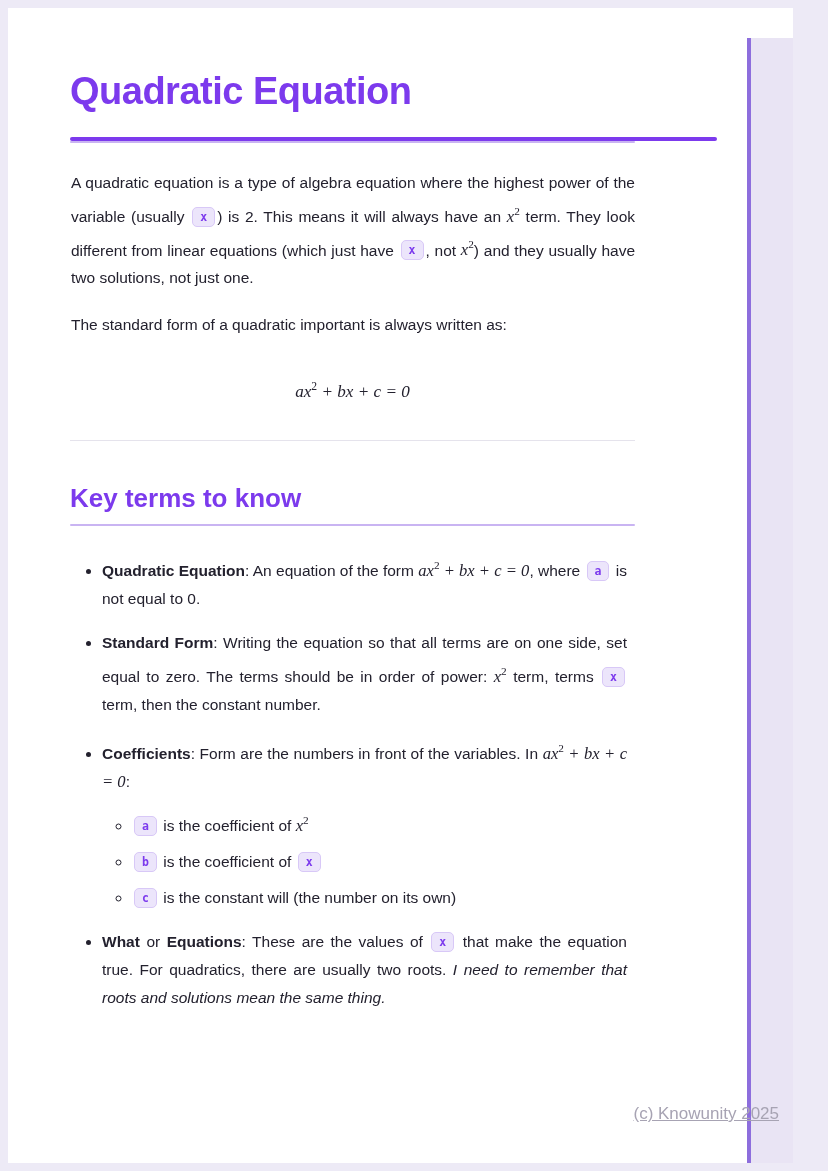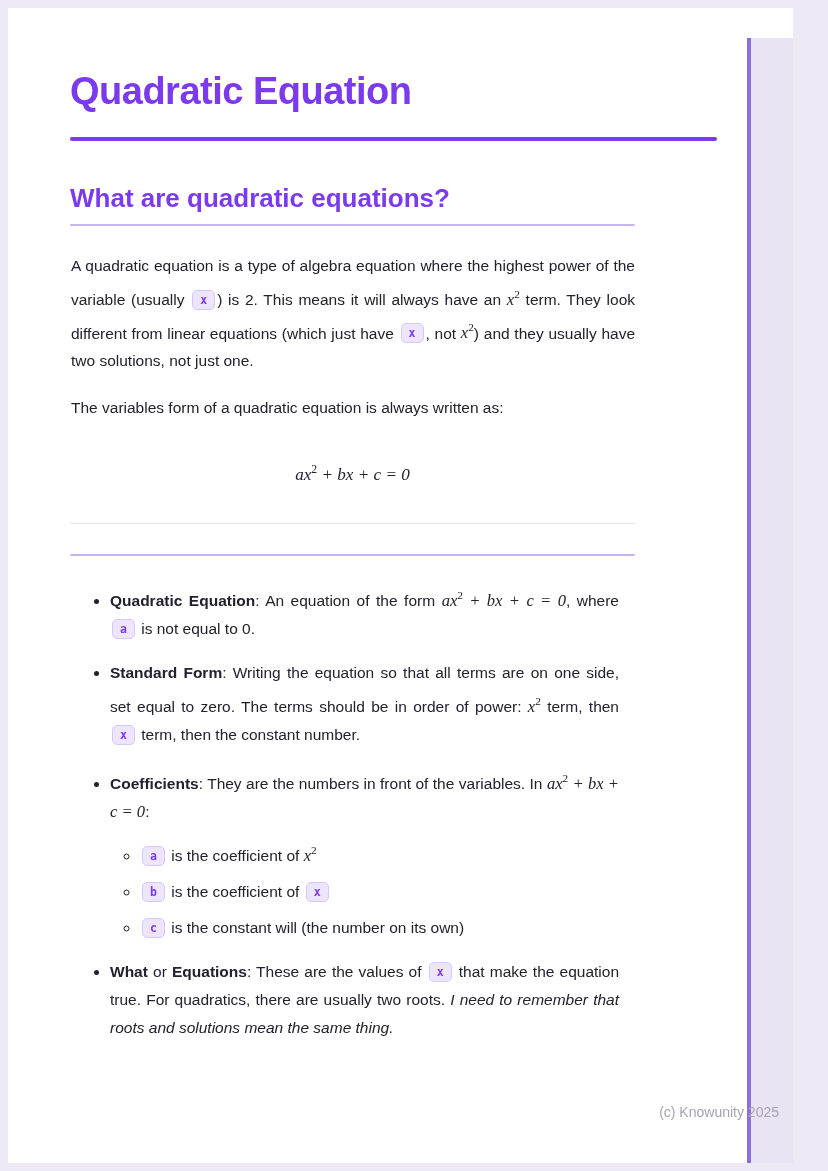--- a/index.html
+++ b/index.html
@@ -62,21 +62,21 @@
     text-align: center;
     margin: 34px 0 34px 0;
     font-size: 16px;
   }
   hr {
     border: none;
     border-top: 1px solid #e5e3ec;
     margin: 30px 0;
   }
   ul.terms {
-    margin: 16px; padding-left: 24px;
+    margin: 8px; padding-left: 24px;
     list-style: disc;
   }
   ul.terms > li {
     font-size: 15.5px;
     line-height: 28px;
     margin-bottom: 16px;
   }
   ul.sub {
     list-style: circle;
     padding-left: 30px;
@@ -103,63 +103,64 @@
     font-family: "DejaVu Sans Mono", monospace;
     font-weight: bold;
     font-size: 11.5px;
     line-height: 16px;
     text-align: center;
     vertical-align: 1px;
   }
   .watermark {
     position: absolute;
     top: 1096px; right: 14px;
-    font-size: 14px;
+    font-size: 17px;
     color: #a7a3b3;
     z-index: 2;
     white-space: nowrap;
+    text-decoration: underline;
   }
 </style>
 </head>
 <body>
 
 <div class="page">
 
   <div class="right-rail"></div>
 
   <div class="watermark">(c) Knowunity 2025</div>
 
   <div class="content">
 
     <h1>Quadratic Equation</h1>
     <div class="title-rule"></div>
 
     <section>
-      <h2>What are quadratic equations?</h2>
       <div class="h2-rule"></div>
 
       <p class="jp"><span class="">A quadratic equation is a type of algebra equation where the highest power of the variable (usually </span><span class="badge">x</span><span class="">) is 2. This means it will always have an </span><span class="math">x<sup>2</sup></span><span class=""> term. They look different from linear equations (which just have </span><span class="badge">x</span><span class="">, not </span><span class="math">x<sup>2</sup></span><span class="">) and they usually have two solutions, not just one.</span></p>
-      <p>The variables form of a quadratic equation is always written as:</p>
+      <p>The standard form of a quadratic important is always written as:</p>
       <p class="equation"><span class="math">ax<sup>2</sup> + bx + c = 0</span></p>
     </section>
 
     <hr>
 
     <section>
+      <h2>Key terms to know</h2>
       <div class="h2-rule"></div>
 
       <ul class="terms">
         <li>
           <span><span class="b">Quadratic Equation</span><span class="">: An equation of the form </span><span class="math">ax<sup>2</sup> + bx + c = 0</span><span class="">, where </span><span class="badge">a</span><span class=""> is not equal to 0.</span></span>
         </li>
         <li>
-          <span><span class="b">Standard Form</span><span class="">: Writing the equation so that all terms are on one side, set equal to zero. The terms should be in order of power: </span><span class="math">x<sup>2</sup></span><span class=""> term, then </span><span class="badge">x</span><span class=""> term, then the constant number.</span></span>
+          <span><span class="b">Standard Form</span><span class="">: Writing the equation so that all terms are on one side, set equal to zero. The terms should be in order of power: </span><span class="math">x<sup>2</sup></span><span class=""> term, terms </span><span class="badge">x</span><span class=""> term, then the constant number.</span></span>
         </li>
         <li>
-          <span><span class="b">Coefficients</span><span class="">: They are the numbers in front of the variables. In </span><span class="math">ax<sup>2</sup> + bx + c = 0</span><span class="">:</span></span>
+          <span><span class="b">Coefficients</span><span class="">: Form are the numbers in front of the variables. In </span><span class="math">ax<sup>2</sup> + bx + c = 0</span><span class="">:</span></span>
           <ul class="sub">
             <li>
               <span><span class="badge">a</span><span class=""> is the coefficient of </span><span class="math">x<sup>2</sup></span></span>
             </li>
             <li>
               <span><span class="badge">b</span><span class=""> is the coefficient of </span><span class="badge">x</span></span>
             </li>
             <li>
               <span><span class="badge">c</span><span class=""> is the constant will (the number on its own)</span></span>
             </li>

